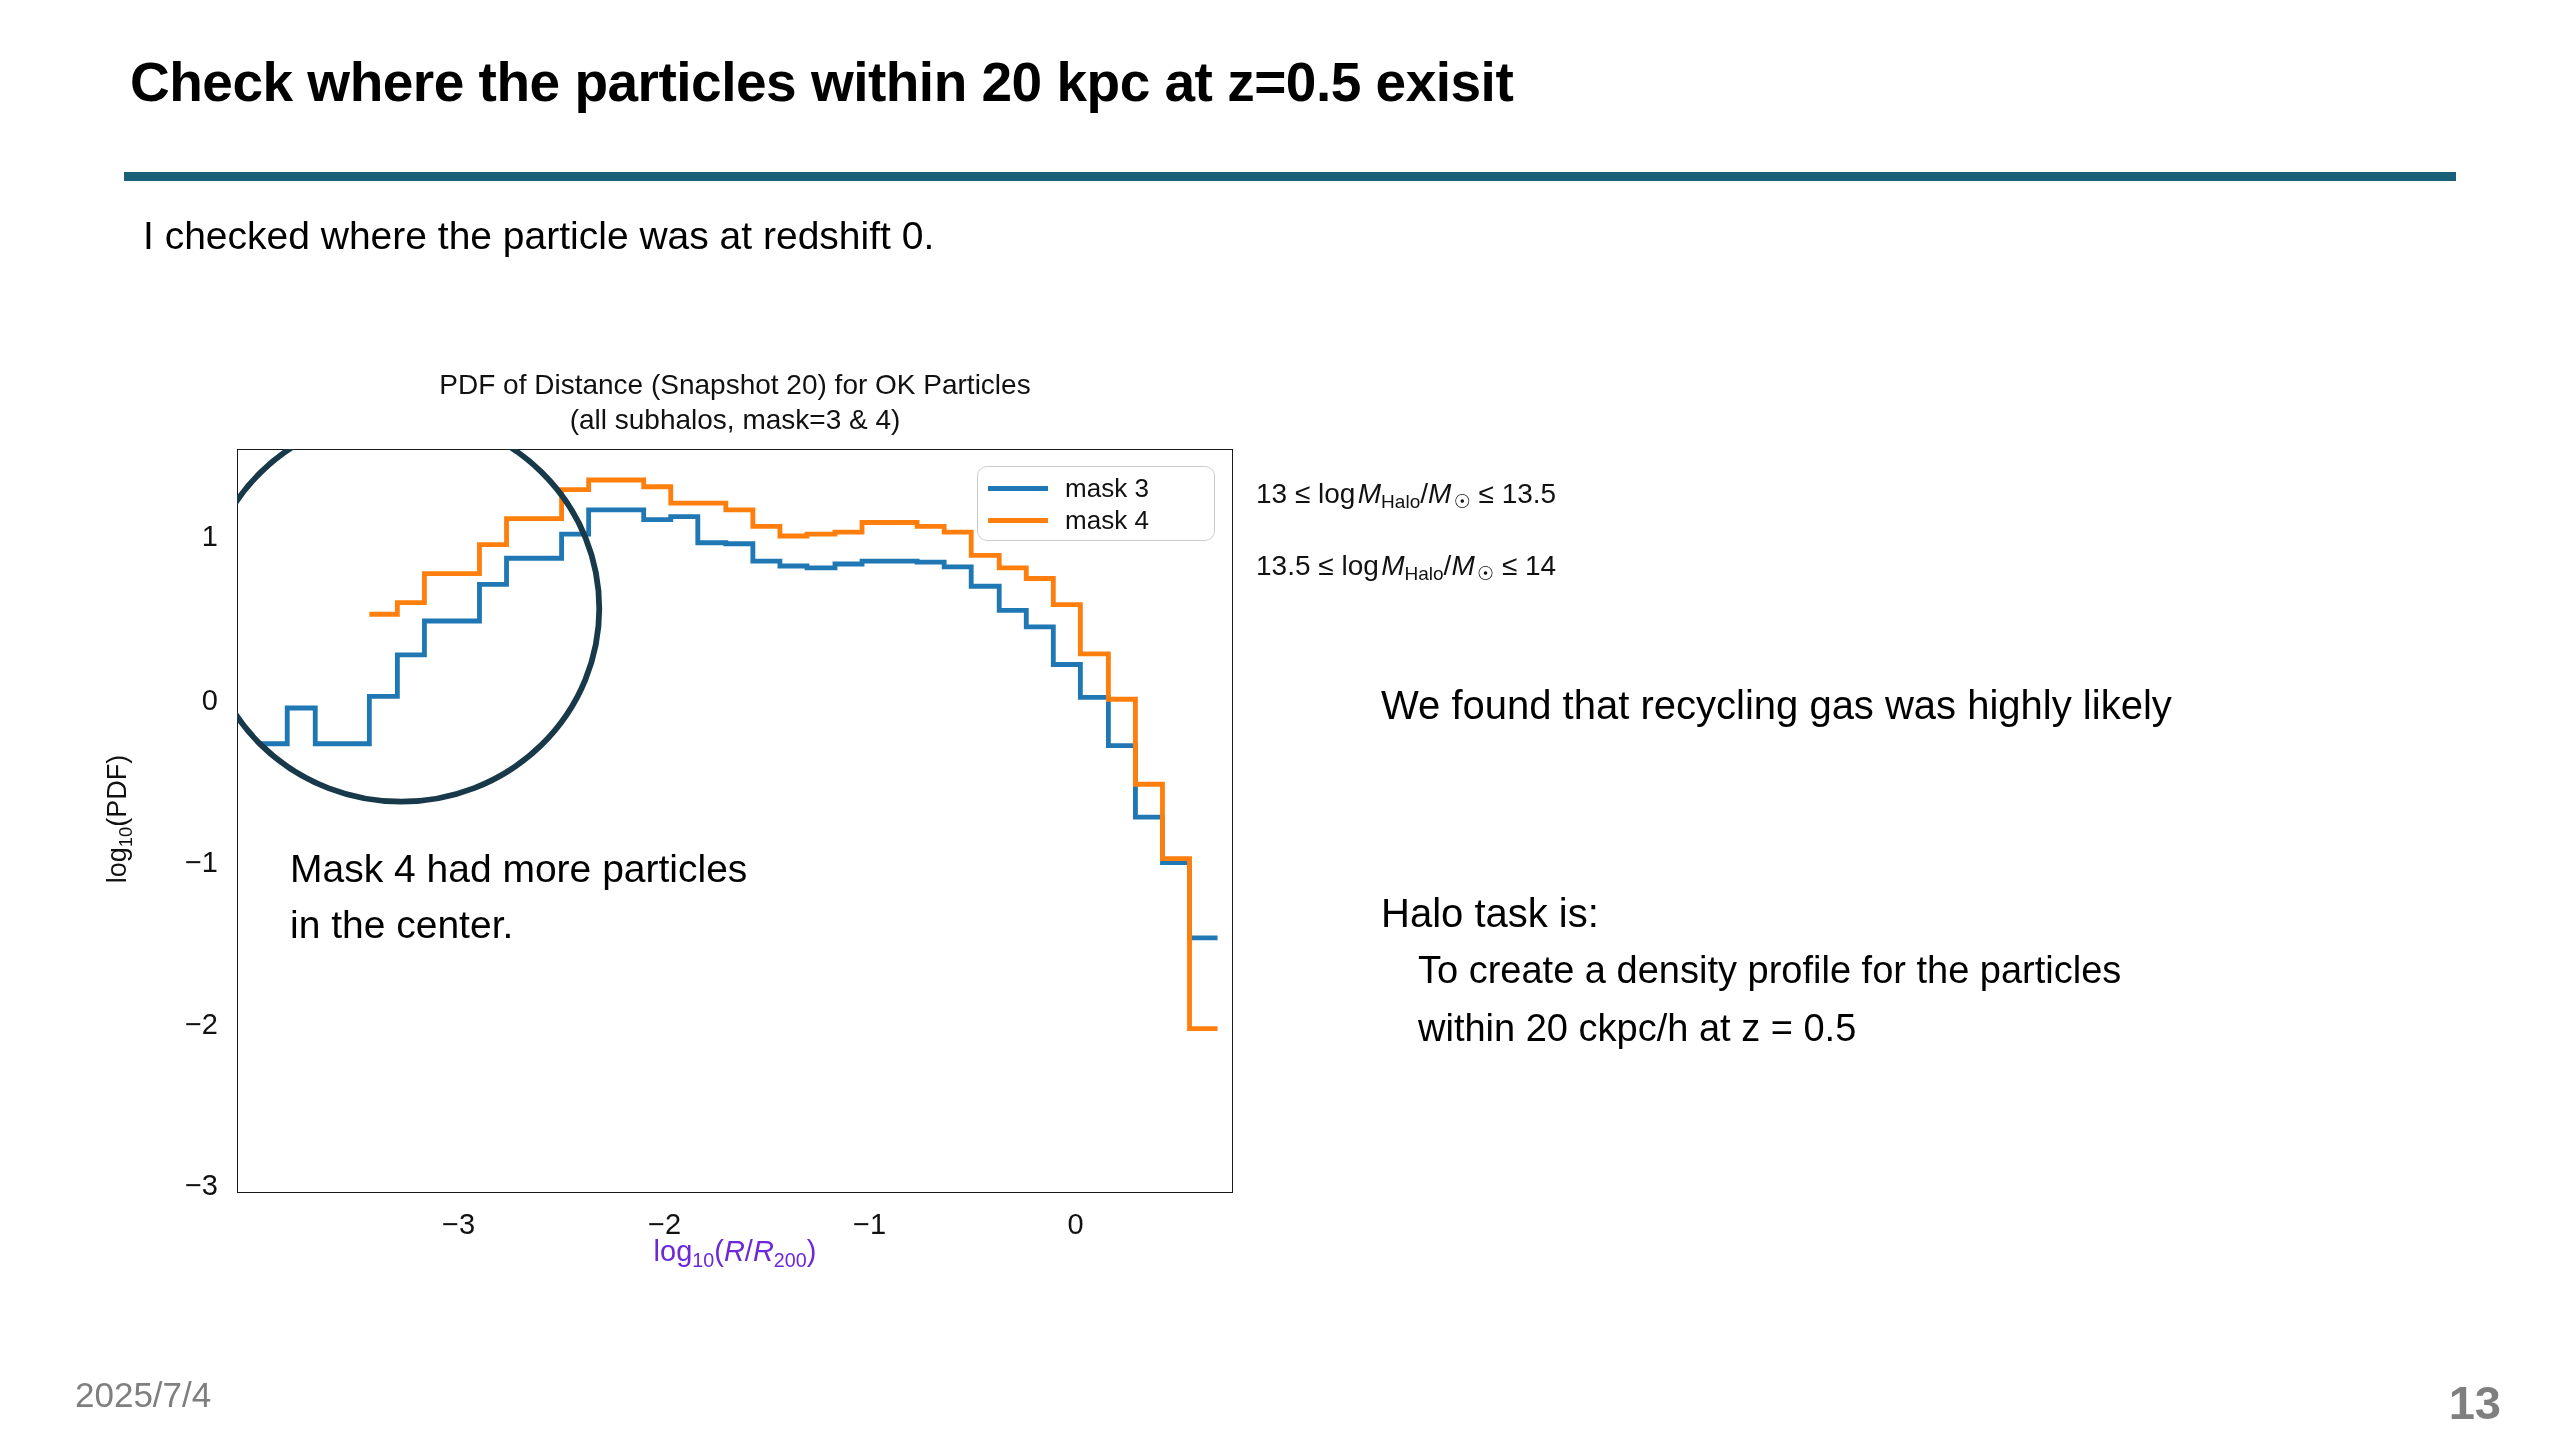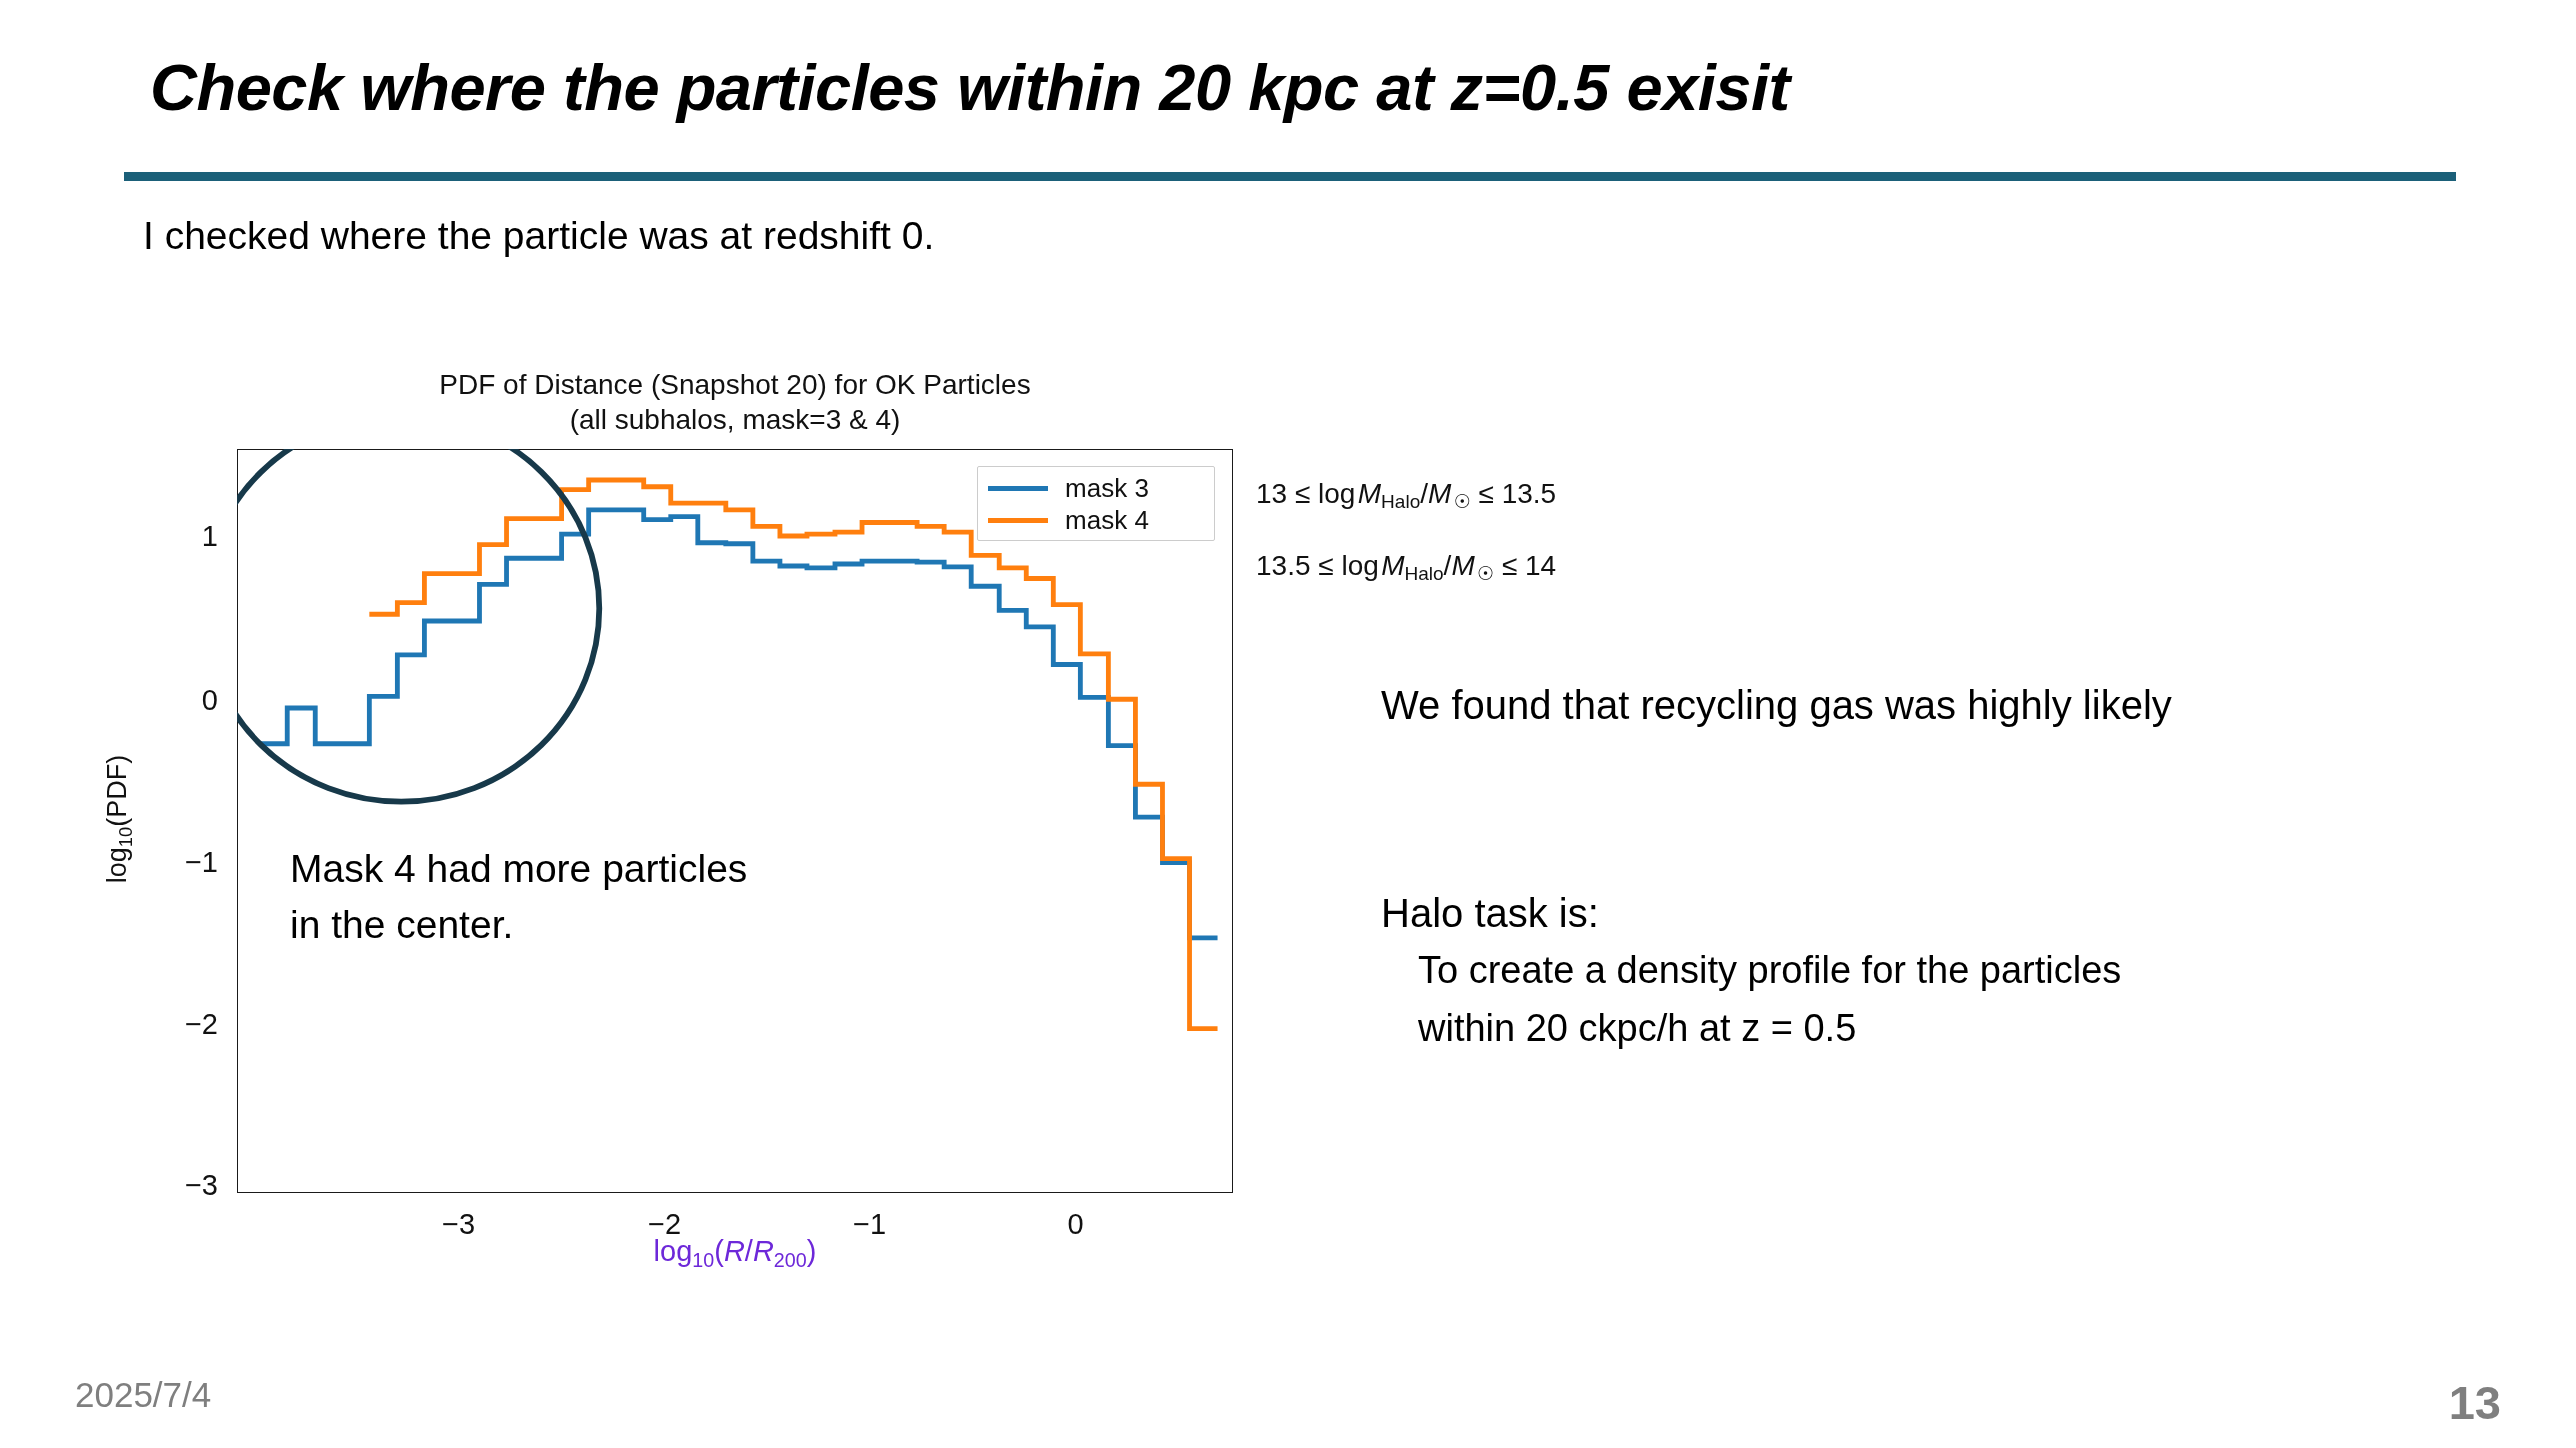--- a/index.html
+++ b/index.html
@@ -8,27 +8,26 @@
     background:#ffffff;
     font-family:"Liberation Sans", sans-serif;
     color:#000000;
     position:relative;
     overflow:hidden;
   }
 
   
   #slide-title {
     position:absolute;
-    left:150px; top:50px;
-    font-size:65px;
+    left:130px; top:50px;
+    font-size:55px;
     font-weight:bold;
     letter-spacing:-0.5px;
     white-space:nowrap;
     color:#000;
-    font-style:italic;
   }
   #title-rule {
     position:absolute;
     left:124px; top:172px;
     width:2332px; height:8.7px;
   }
 
   
   #intro-line {
     position:absolute;
@@ -93,21 +92,21 @@
   }
   .sub { font-size:0.68em; vertical-align:-0.28em; }
   .ital { font-style:italic; }
 
   
   #legend {
     position:absolute;
     left:977px; top:118px;
     width:238px; height:75px;
     border:1px solid #cccccc;
-    border-radius:2px;
+    border-radius:10px;
     background:rgba(255,255,255,0.92);
     box-sizing:border-box;
     padding:5.8px 9.7px 0 9.7px;
   }
   .legend-row { display:flex; align-items:center; height:32px; }
   .legend-swatch { width:60px; height:4.8px; margin-right:17.4px; flex:0 0 auto; }
   .legend-text { font-size:26px; color:#111; }
 
   
   #mass-ranges {

